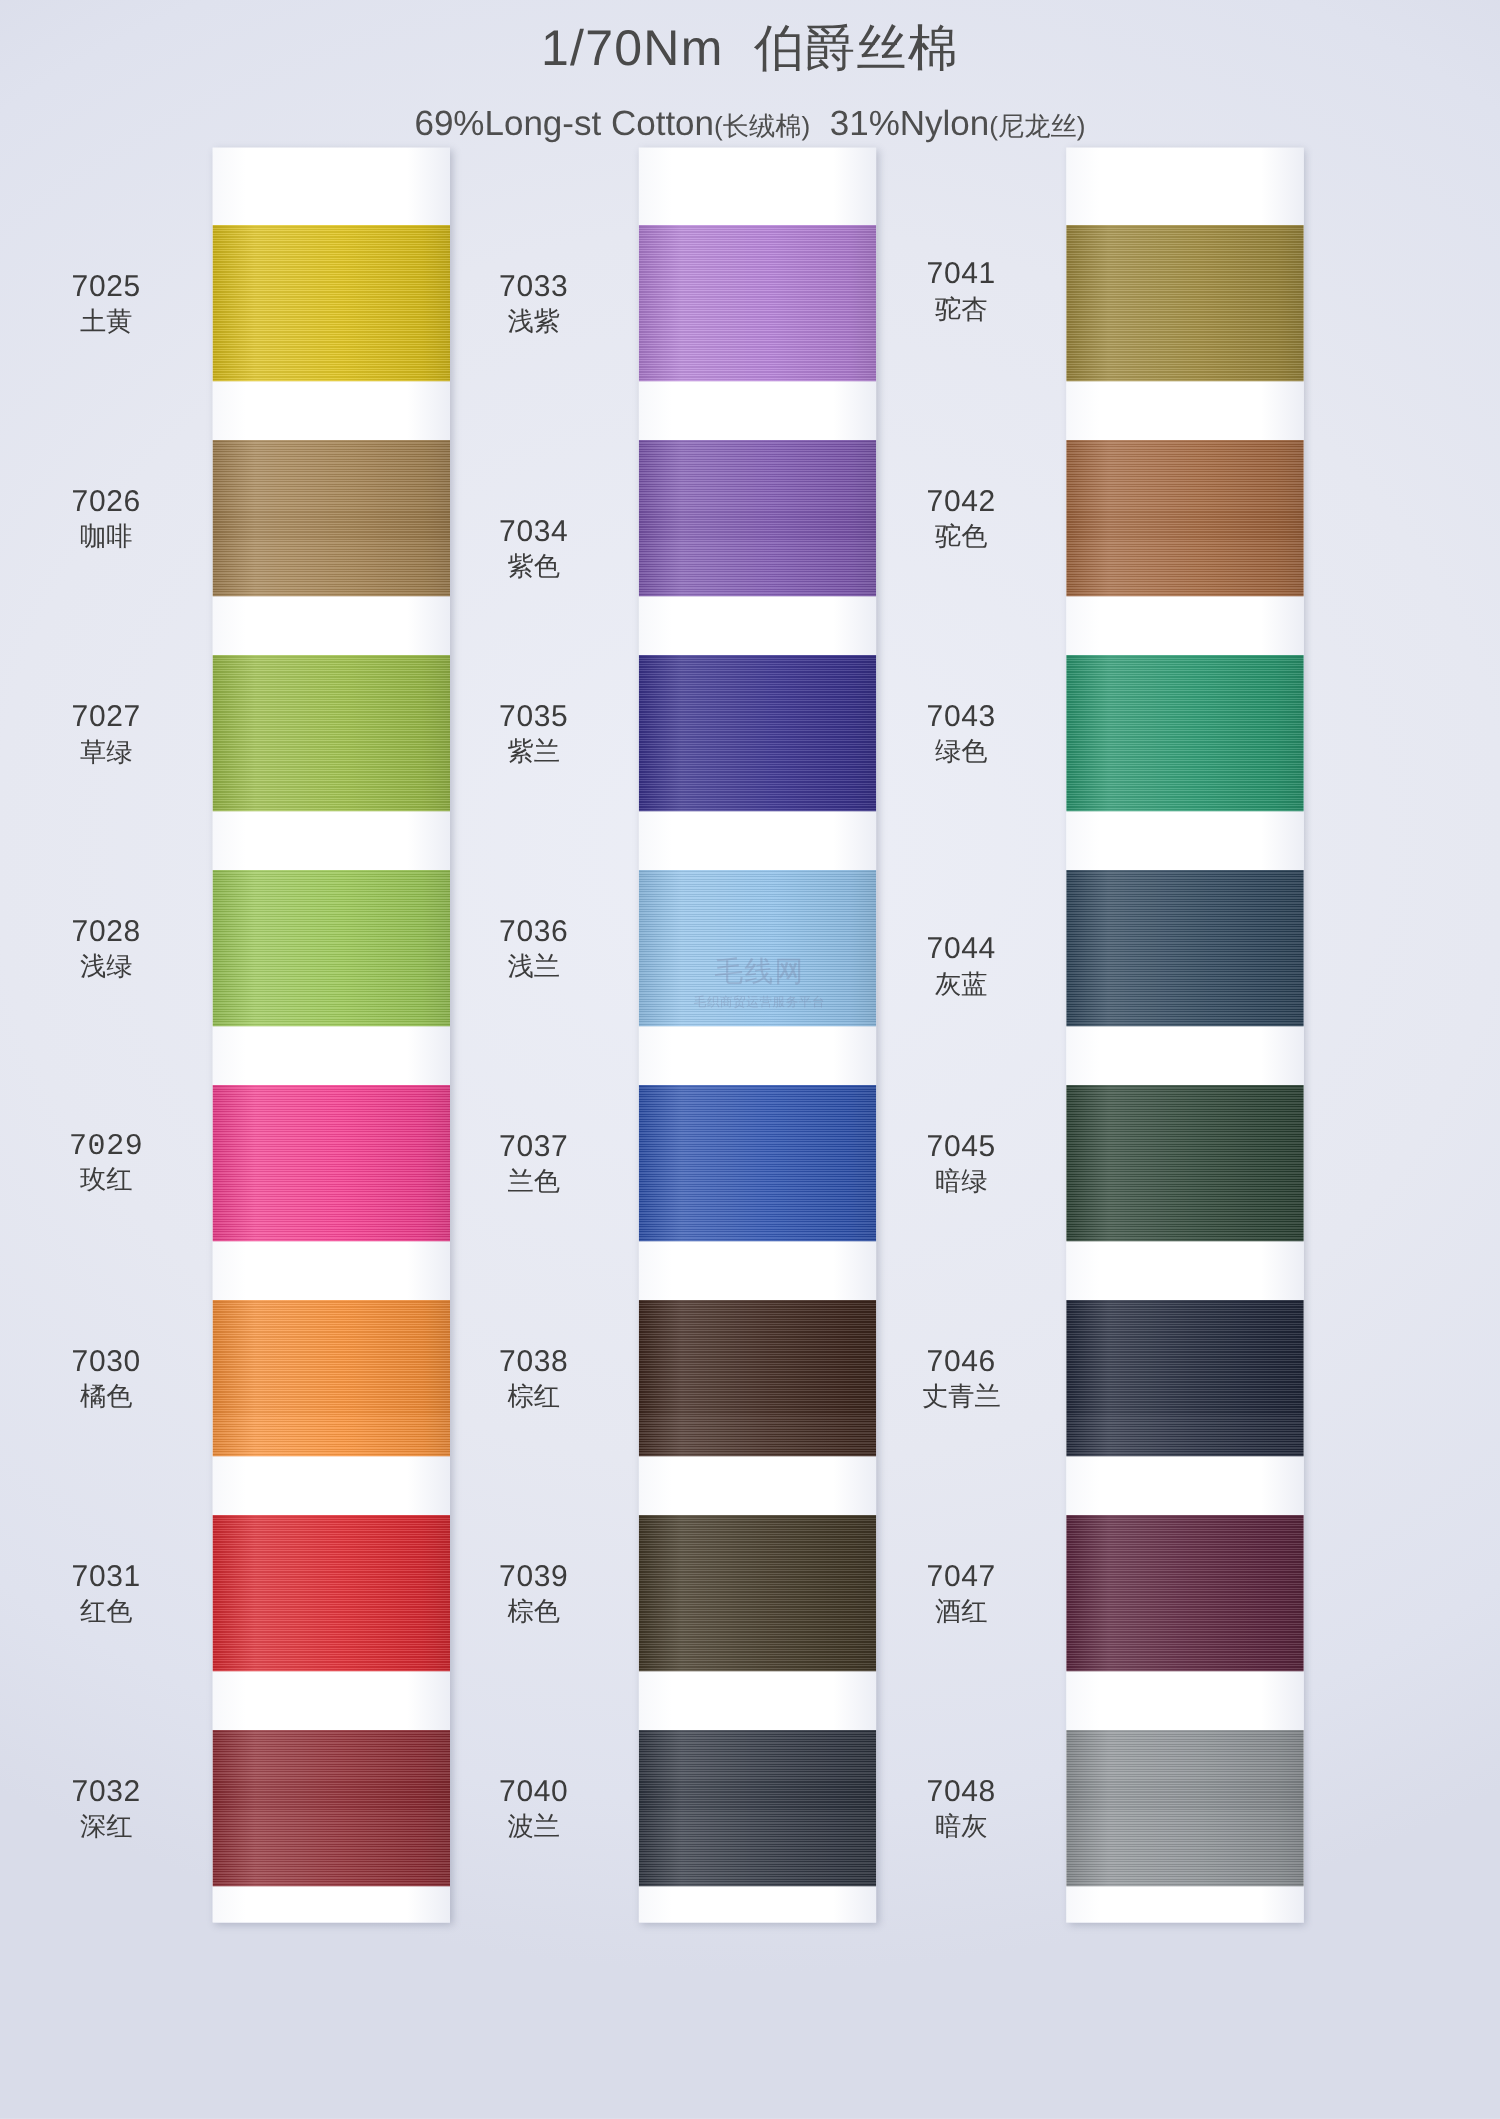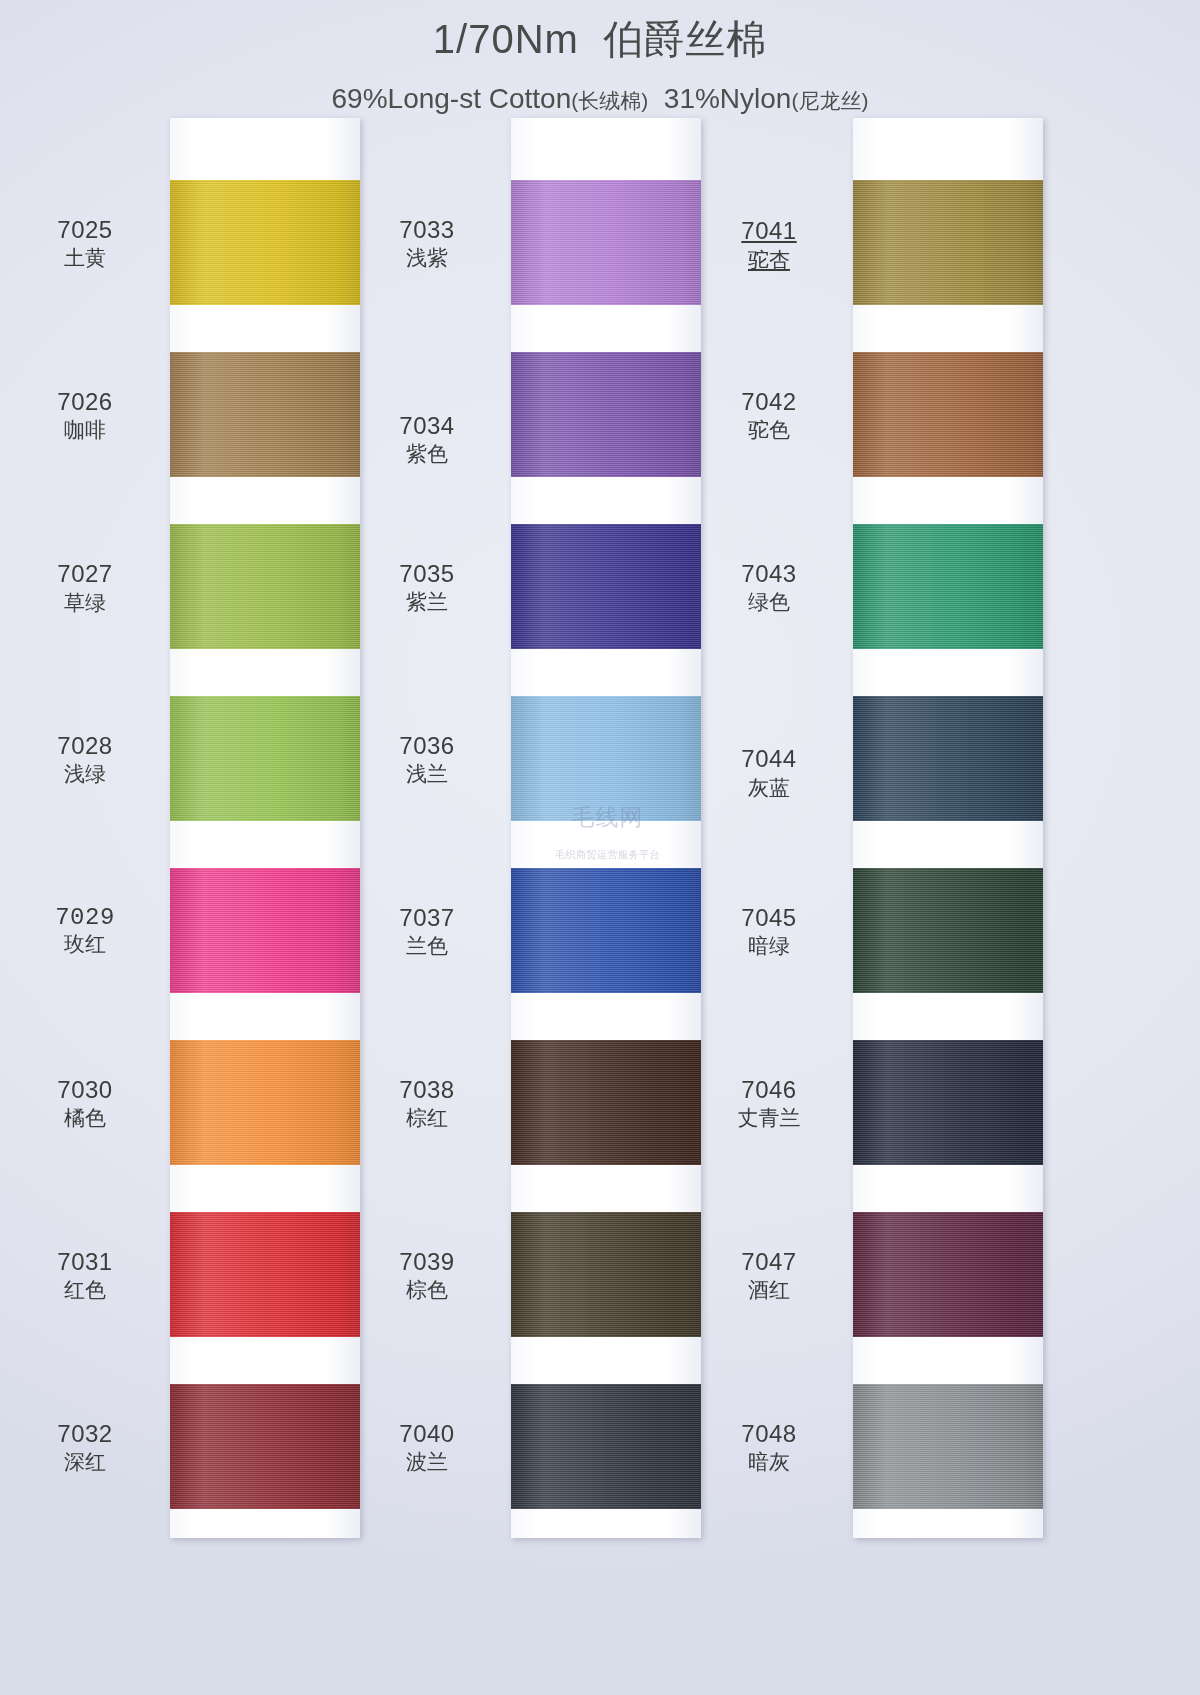--- a/index.html
+++ b/index.html
@@ -102,22 +102,22 @@
   
   #watermark {
     position: absolute;
     left: 520px;
     top: 762px;
     width: 175px;
     text-align: center;
     color: rgba(120,130,160,0.34);
     pointer-events: none;
   }
-  #wm-main { font-size: 23px; letter-spacing: 1px; margin-top: 40px; }
-  #wm-sub  { font-size: 10px; letter-spacing: 0.5px; margin-top: 15px; }
+  #wm-main { font-size: 23px; letter-spacing: 1px; }
+  #wm-sub  { font-size: 10px; letter-spacing: 0.5px; margin-top: 2px; }
 </style>
 </head>
 <body>
 
 <div id="page">
 
   <div id="header">
     <div id="title-main">1/70Nm  伯爵丝棉</div>
     <div id="subtitle"><span>69%Long-st Cotton</span><span class="sub-small">(长绒棉)</span><span>  </span><span>31%Nylon</span><span class="sub-small">(尼龙丝)</span></div>
   </div>
@@ -259,21 +259,21 @@
         <span class="name">棕红</span>
       </div>
       <div class="label lab-col-1" style="top: 1246.5px;">
         <span class="code">7039</span>
         <span class="name">棕色</span>
       </div>
       <div class="label lab-col-1" style="top: 1418.5px;">
         <span class="code">7040</span>
         <span class="name">波兰</span>
       </div>
-      <div class="label lab-col-2" style="top: 216px; text-decoration: underline;">
+      <div class="label lab-col-2" style="top: 204px;">
         <span class="code">7041</span>
         <span class="name">驼杏</span>
       </div>
       <div class="label lab-col-2" style="top: 386.5px;">
         <span class="code">7042</span>
         <span class="name">驼色</span>
       </div>
       <div class="label lab-col-2" style="top: 558.5px;">
         <span class="code">7043</span>
         <span class="name">绿色</span>

